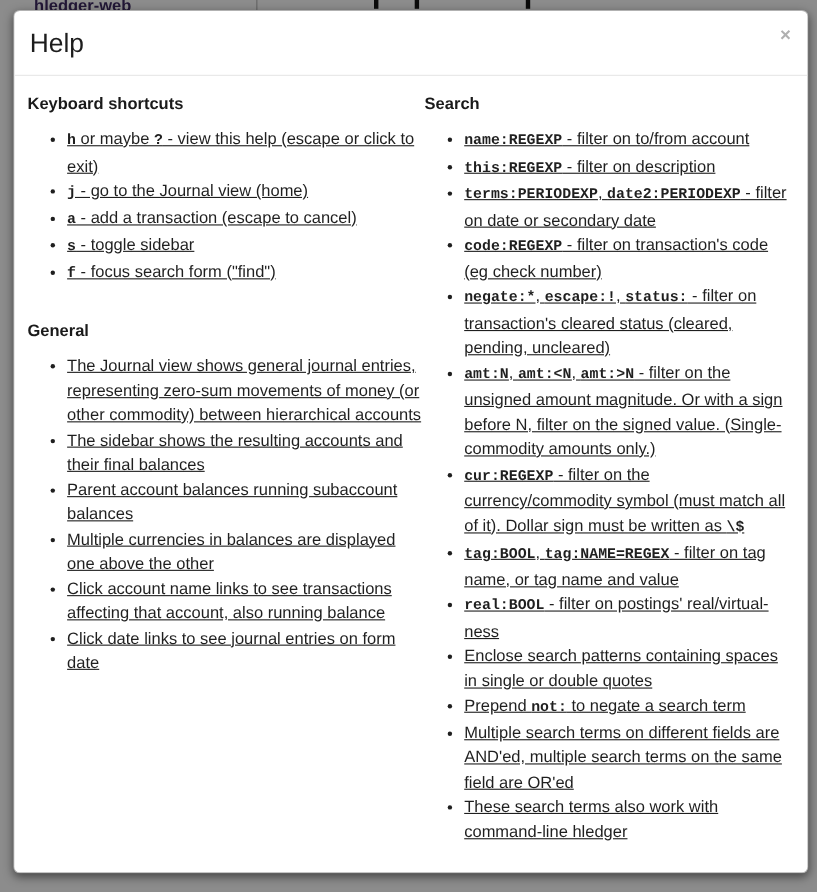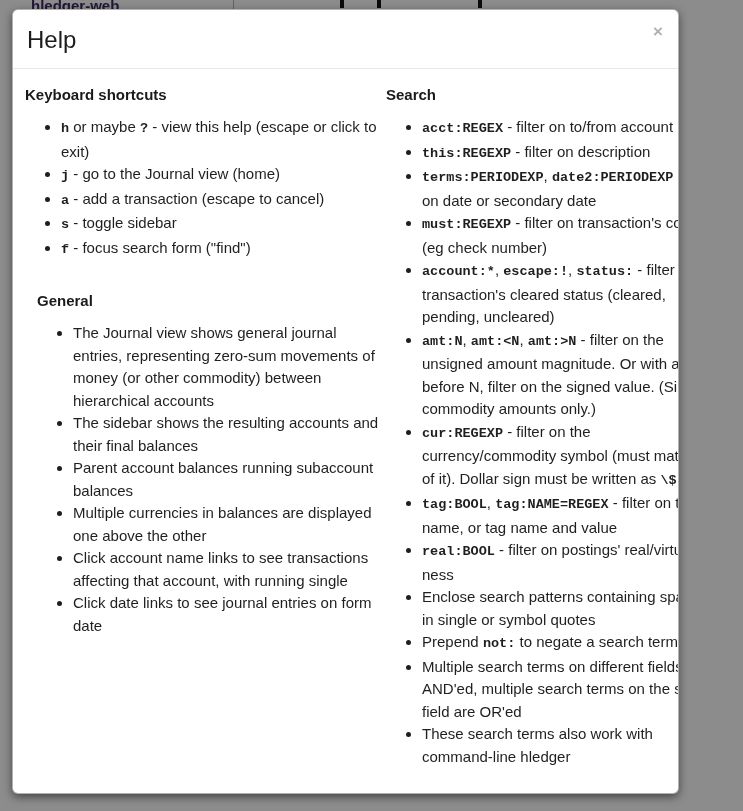--- a/index.html
+++ b/index.html
@@ -30,21 +30,21 @@
   .frag-1 { left: 340px; }
   .frag-2 { left: 377px; }
   .frag-3 { left: 478px; }
 
   
   .backdrop { position: absolute; inset: 0; background: rgba(0,0,0,0.45); }
 
   
   .modal {
     position: absolute; left: 12px; top: 9px;
-    width: 667px; height: 785px;
+    width: 723px; height: 785px;
     background: #ffffff;
     border: 1px solid rgba(0,0,0,0.3);
     border-radius: 6px;
     box-shadow: 0 3px 9px rgba(0,0,0,0.5);
     overflow: hidden;
   }
   .modal-header {
     position: relative;
     padding: 15px 14px 13px 14px;
     border-bottom: 1px solid #e7e7e7;
@@ -62,33 +62,34 @@
   }
   .modal-body {
     display: flex;
     padding: 18px 0 0 12px;
     justify-content: space-between;
   }
   .col { flex: none; }
   .col-left  { width: 361px; }
   .col-right { width: 348px; padding-right: 15px; }
 
-  .section + .section { margin-top: 32px; margin-left: 12px; }
+  .section + .section { margin-top: 32px; }
   .section-heading {
     margin: 0 0 13px 0;
     font-size: 15px; font-weight: bold; line-height: 16px;
     color: #1a1a1a;
   }
   ul.help-list {
     margin: 0; padding: 0 0 0 36px;
     list-style: disc outside;
   }
   ul.help-list li {
     font-size: 15px; line-height: 22.5px;
     color: #1f1f1f;
+    text-decoration: underline;
   }
   code.term {
     font-family: "Liberation Mono", monospace;
     font-weight: bold;
     font-size: 13.5px;
     color: #1f1f1f;
     background: none;
   }
 </style>
 </head>
@@ -121,39 +122,39 @@
             <li><code class="term">f</code> - focus search form ("find")</li>
           </ul>
         </div>
         <div class="section">
           <h4 class="section-heading">General</h4>
           <ul class="help-list">
             <li>The Journal view shows general journal entries, representing zero-sum movements of money (or other commodity) between hierarchical accounts</li>
             <li>The sidebar shows the resulting accounts and their final balances</li>
             <li>Parent account balances running subaccount balances</li>
             <li>Multiple currencies in balances are displayed one above the other</li>
-            <li>Click account name links to see transactions affecting that account, with running single</li>
+            <li>Click account name links to see transactions affecting that account, also running balance</li>
             <li>Click date links to see journal entries on form date</li>
           </ul>
         </div>
       </div>
     <div class="col col-right" id="col-right">
         <div class="section">
           <h4 class="section-heading">Search</h4>
           <ul class="help-list">
-            <li><code class="term">acct:REGEX</code> - filter on to/from account</li>
+            <li><code class="term">name:REGEXP</code> - filter on to/from account</li>
             <li><code class="term">this:REGEXP</code> - filter on description</li>
             <li><code class="term">terms:PERIODEXP</code>, <code class="term">date2:PERIODEXP</code> - filter on date or secondary date</li>
-            <li><code class="term">must:REGEXP</code> - filter on transaction's code (eg check number)</li>
-            <li><code class="term">account:*</code>, <code class="term">escape:!</code>, <code class="term">status:</code> - filter on transaction's cleared status (cleared, pending, uncleared)</li>
+            <li><code class="term">code:REGEXP</code> - filter on transaction's code (eg check number)</li>
+            <li><code class="term">negate:*</code>, <code class="term">escape:!</code>, <code class="term">status:</code> - filter on transaction's cleared status (cleared, pending, uncleared)</li>
             <li><code class="term">amt:N</code>, <code class="term">amt:&lt;N</code>, <code class="term">amt:&gt;N</code> - filter on the unsigned amount magnitude. Or with a sign before N, filter on the signed value. (Single-commodity amounts only.)</li>
             <li><code class="term">cur:REGEXP</code> - filter on the currency/commodity symbol (must match all of it). Dollar sign must be written as <code class="term">\$</code></li>
             <li><code class="term">tag:BOOL</code>, <code class="term">tag:NAME=REGEX</code> - filter on tag name, or tag name and value</li>
             <li><code class="term">real:BOOL</code> - filter on postings' real/virtual-ness</li>
-            <li>Enclose search patterns containing spaces in single or symbol quotes</li>
+            <li>Enclose search patterns containing spaces in single or double quotes</li>
             <li>Prepend <code class="term">not:</code> to negate a search term</li>
             <li>Multiple search terms on different fields are AND'ed, multiple search terms on the same field are OR'ed</li>
             <li>These search terms also work with command-line hledger</li>
           </ul>
         </div>
       </div>
   </div>
 </div>
 
 </body></html>

